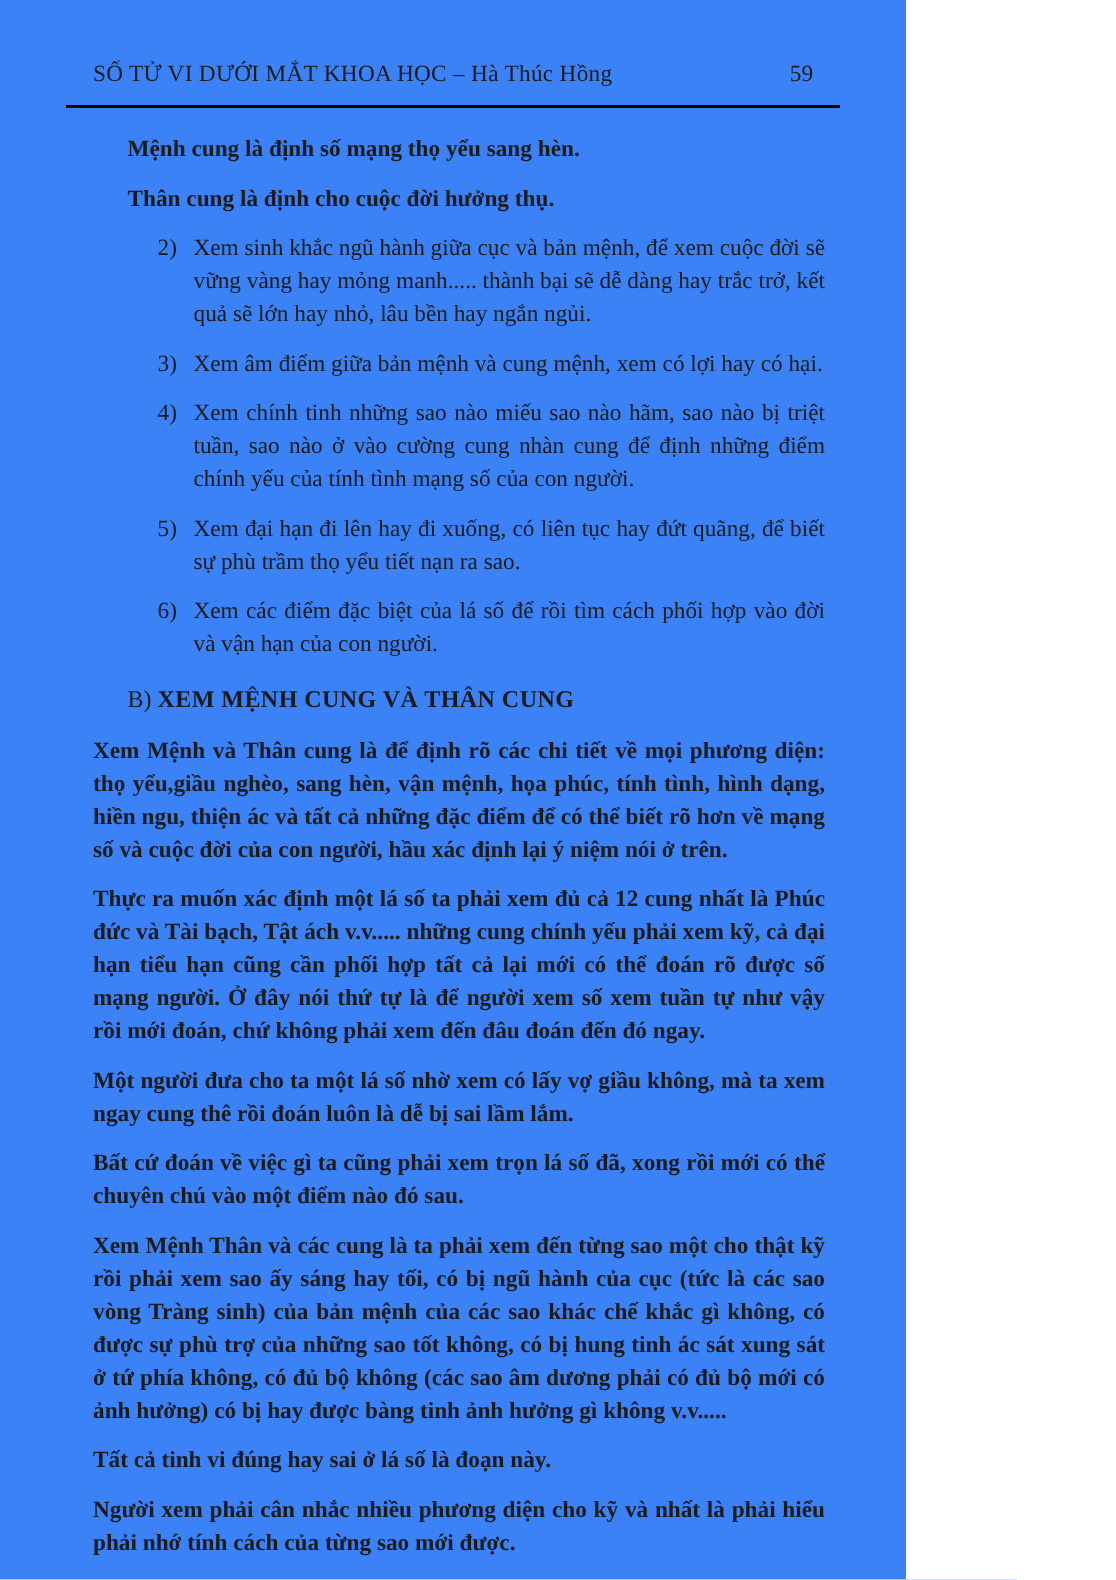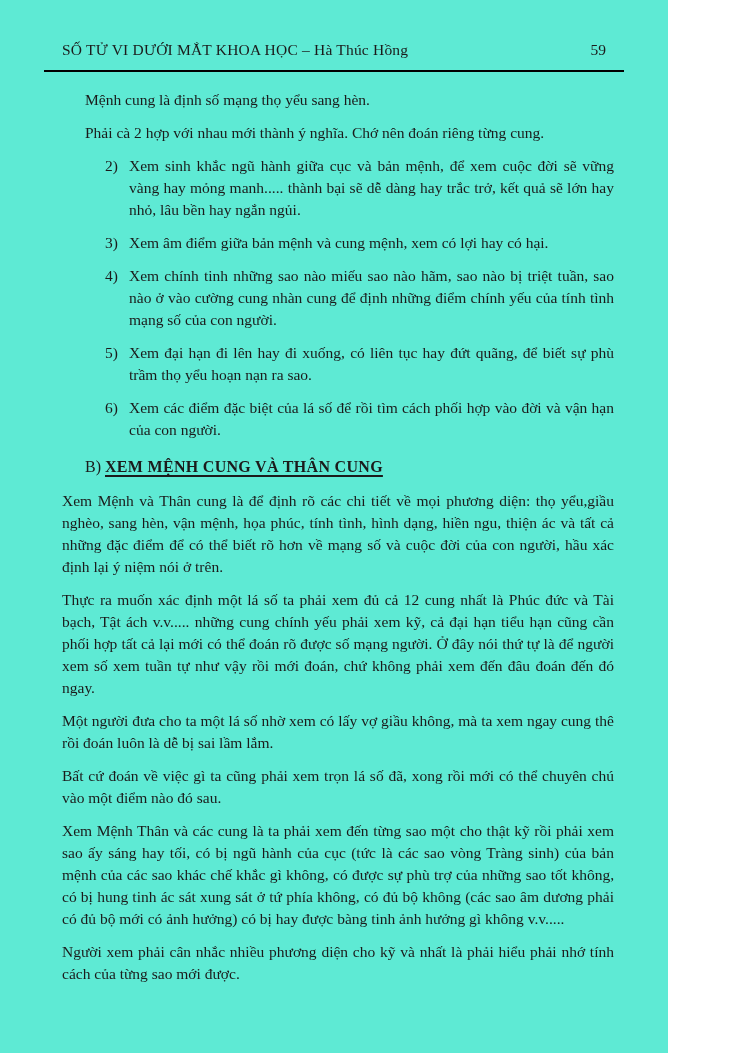--- a/index.html
+++ b/index.html
@@ -2,24 +2,24 @@
 <html lang="vi"><head>
 <meta charset="utf-8">
 <style>
   html, body {
     margin: 0;
     padding: 0;
     background: #ffffff;
   }
   .page {
     position: relative;
-    width: 668px;
+    width: 604px;
     height: 1053px;
     box-sizing: border-box;
-    background: #5eead4;
+    background: #3b82f6;
     color: #1b1b1b;
     font-family: "Liberation Serif", "DejaVu Serif", serif;
     overflow: hidden;
   }
   
   .running-header {
     margin: 40px 44px 0 44px;
     padding: 0 18px 10px 18px;
     display: flex;
     justify-content: space-between;
@@ -38,20 +38,21 @@
   
   .body-text {
     margin: 17px 54px 0 62px;
     font-size: 15.5px;
     line-height: 22px;
   }
   .para {
     margin: 0 0 11px 0;
     text-align: justify;
     text-align-last: left;
+    font-weight: bold;
   }
   .para.indent {
     text-indent: 23px;
     text-align: left;
   }
   .list-item {
     display: flex;
     margin: 0 0 11px 43px;
   }
   .list-item .marker {
@@ -63,61 +64,61 @@
     text-align-last: left;
   }
   .section-heading {
     margin: 15px 0 12px 23px;
     font-size: 16px;
     font-weight: normal;
     line-height: 22px;
   }
   .section-heading .heading-text {
     font-weight: bold;
-    text-decoration: underline;
     text-decoration-thickness: 1.5px;
     text-underline-offset: 3px;
     letter-spacing: 0.3px;
   }
 </style>
 </head>
 <body>
 
 <div class="page">
 
   <div class="running-header">
     <span class="title">SỐ TỬ VI DƯỚI MẮT KHOA HỌC – Hà Thúc Hồng</span>
     <span class="page-number">59</span>
   </div>
 
   <div class="body-text">
       <p class="para indent">Mệnh cung là định số mạng thọ yểu sang hèn.</p>
-      <p class="para indent">Phải cà 2 hợp với nhau mới thành ý nghĩa. Chớ nên đoán riêng từng cung.</p>
+      <p class="para indent">Thân cung là định cho cuộc đời hưởng thụ.</p>
       <div class="list-item">
         <span class="marker">2)</span>
         <span class="list-text">Xem sinh khắc ngũ hành giữa cục và bản mệnh, để xem cuộc đời sẽ vững vàng hay mỏng manh..... thành bại sẽ dễ dàng hay trắc trở, kết quả sẽ lớn hay nhỏ, lâu bền hay ngắn ngủi.</span>
       </div>
       <div class="list-item">
         <span class="marker">3)</span>
         <span class="list-text">Xem âm điểm giữa bản mệnh và cung mệnh, xem có lợi hay có hại.</span>
       </div>
       <div class="list-item">
         <span class="marker">4)</span>
         <span class="list-text">Xem chính tinh những sao nào miếu sao nào hãm, sao nào bị triệt tuần, sao nào ở vào cường cung nhàn cung để định những điểm chính yếu của tính tình mạng số của con người.</span>
       </div>
       <div class="list-item">
         <span class="marker">5)</span>
-        <span class="list-text">Xem đại hạn đi lên hay đi xuống, có liên tục hay đứt quãng, để biết sự phù trầm thọ yểu hoạn nạn ra sao.</span>
+        <span class="list-text">Xem đại hạn đi lên hay đi xuống, có liên tục hay đứt quãng, để biết sự phù trầm thọ yểu tiết nạn ra sao.</span>
       </div>
       <div class="list-item">
         <span class="marker">6)</span>
         <span class="list-text">Xem các điểm đặc biệt của lá số để rồi tìm cách phối hợp vào đời và vận hạn của con người.</span>
       </div>
       <h2 class="section-heading"><span class="prefix">B) </span><span class="heading-text">XEM MỆNH CUNG VÀ THÂN CUNG</span></h2>
       <p class="para">Xem Mệnh và Thân cung là để định rõ các chi tiết về mọi phương diện: thọ yểu,giầu nghèo, sang hèn, vận mệnh, họa phúc, tính tình, hình dạng, hiền ngu, thiện ác và tất cả những đặc điểm để có thể biết rõ hơn về mạng số và cuộc đời của con người, hầu xác định lại ý niệm nói ở trên.</p>
       <p class="para">Thực ra muốn xác định một lá số ta phải xem đủ cả 12 cung nhất là Phúc đức và Tài bạch, Tật ách v.v..... những cung chính yếu phải xem kỹ, cả đại hạn tiểu hạn cũng cần phối hợp tất cả lại mới có thể đoán rõ được số mạng người. Ở đây nói thứ tự là để người xem số xem tuần tự như vậy rồi mới đoán, chứ không phải xem đến đâu đoán đến đó ngay.</p>
       <p class="para">Một người đưa cho ta một lá số nhờ xem có lấy vợ giầu không, mà ta xem ngay cung thê rồi đoán luôn là dễ bị sai lầm lắm.</p>
       <p class="para">Bất cứ đoán về việc gì ta cũng phải xem trọn lá số đã, xong rồi mới có thể chuyên chú vào một điểm nào đó sau.</p>
       <p class="para">Xem Mệnh Thân và các cung là ta phải xem đến từng sao một cho thật kỹ rồi phải xem sao ấy sáng hay tối, có bị ngũ hành của cục (tức là các sao vòng Tràng sinh) của bản mệnh của các sao khác chế khắc gì không, có được sự phù trợ của những sao tốt không, có bị hung tinh ác sát xung sát ở tứ phía không, có đủ bộ không (các sao âm dương phải có đủ bộ mới có ảnh hưởng) có bị hay được bàng tinh ảnh hưởng gì không v.v.....</p>
+      <p class="para">Tất cả tinh vi đúng hay sai ở lá số là đoạn này.</p>
       <p class="para">Người xem phải cân nhắc nhiều phương diện cho kỹ và nhất là phải hiểu phải nhớ tính cách của từng sao mới được.</p>
     </div>
 
 </div>
 
 </body></html>

